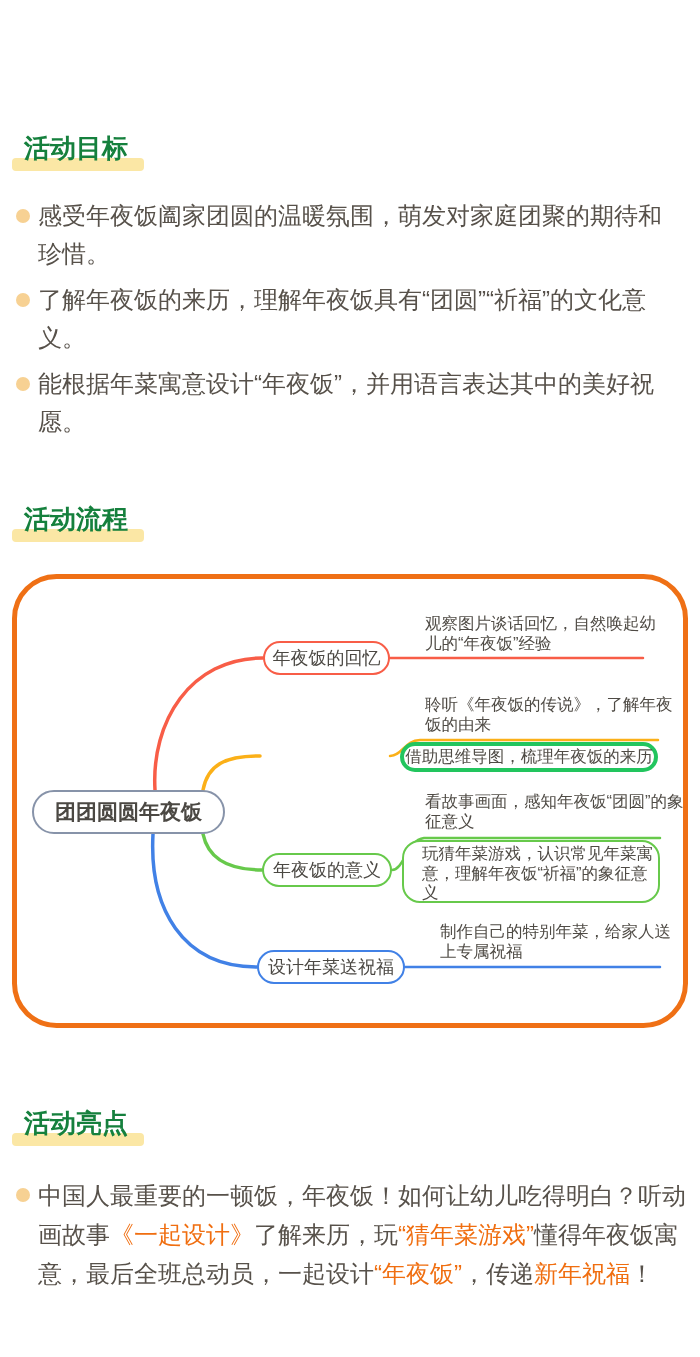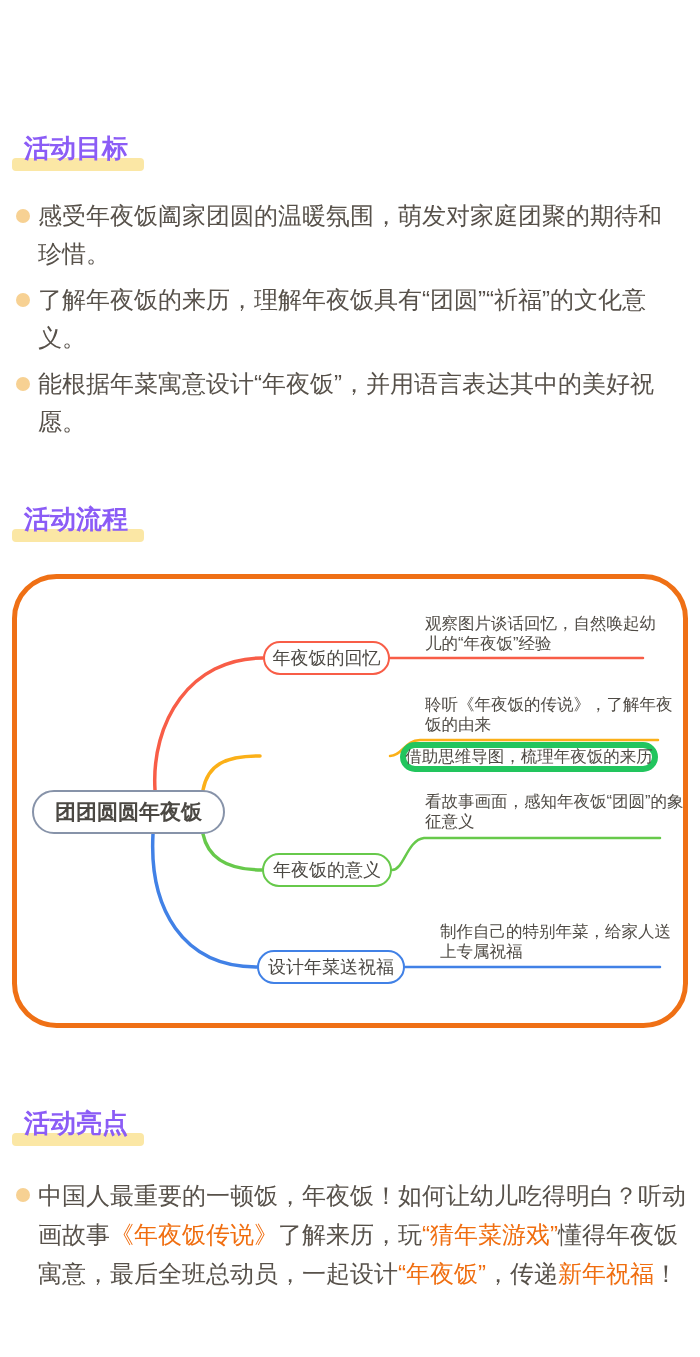--- a/index.html
+++ b/index.html
@@ -9,21 +9,21 @@
   }
   
   .badge{
     position:absolute;left:0;top:37px;height:54px;padding:0 30px 0 24px;
     background:#ee6b1c;border-radius:16px 28px 28px 16px;
     display:flex;align-items:center;
   }
   .badge span{color:#ffffff;font-size:29px;font-weight:bold;letter-spacing:2px;}
   
   .section-heading{
-    position:absolute;left:24px;margin:0;font-size:26px;font-weight:bold;color:#8b5cf6;
+    position:absolute;left:24px;margin:0;font-size:26px;font-weight:bold;color:#15803d;
   }
   .hl{position:relative;display:inline-block;z-index:0;}
   .hl::after{
     content:"";position:absolute;left:-12px;right:-16px;bottom:-5px;height:13px;
     background:#fbe7a5;border-radius:4px;z-index:-1;
   }
   #h-goals{top:131px;}
   #h-flow{top:502px;}
   #h-highlights{top:1106px;}
   
@@ -63,21 +63,21 @@
   }
   .b-node{height:34px;border-radius:17px;border:2px solid;font-size:18px;}
   #b1{left:251px;top:67px;width:127px;border-color:#f85d47;}
   #b2{left:248px;top:166px;width:130px;height:32px;border-color:#fbb018;}
   #b3{left:250px;top:279px;width:130px;border-color:#67c94b;}
   #b4{left:245px;top:376px;width:148px;border-color:#4181e6;}
   .leaf{position:absolute;font-size:16.5px;line-height:19.5px;color:#4f4b45;}
   #l1{left:413px;top:40px;width:246px;}
   #l2a{left:413px;top:121px;width:260px;}
   #l2b{
-    left:388px;top:168px;width:258px;height:30px;border:6px solid #22c55e;border-radius:15px;
+    left:388px;top:168px;width:258px;height:30px;border:4px solid #22c55e;border-radius:15px;
     display:flex;align-items:center;justify-content:center;box-sizing:border-box;background:#fff;white-space:nowrap;
   }
   #l3a{left:413px;top:218px;width:260px;}
   #l3b{
     left:390px;top:266px;width:258px;height:63px;border:2px solid #67c94b;border-radius:18px;
     box-sizing:border-box;padding:2px 4px 0 18px;background:#fff;
   }
   #l4{left:428px;top:348px;width:244px;}
 </style>
 </head>
@@ -125,26 +125,27 @@
     <div class="node center-node">团团圆圆年夜饭</div>
 
     <div class="node b-node" id="b1">年夜饭的回忆</div>
     <div class="node b-node" id="b4">设计年菜送祝福</div>
     <div class="node b-node" id="b3">年夜饭的意义</div>
 
     <div class="leaf" id="l1">观察图片谈话回忆，自然唤起幼儿的“年夜饭”经验</div>
     <div class="leaf" id="l2a">聆听《年夜饭的传说》，了解年夜饭的由来</div>
     <div class="leaf" id="l2b">借助思维导图，梳理年夜饭的来历</div>
     <div class="leaf" id="l3a">看故事画面，感知年夜饭“团圆”的象征意义</div>
+    <div class="leaf" id="l3b">玩猜年菜游戏，认识常见年菜寓意，理解年夜饭“祈福”的象征意义</div>
     <div class="leaf" id="l4">制作自己的特别年菜，给家人送上专属祝福</div>
   </div>
 
   <h2 class="section-heading" id="h-highlights">
     <span class="hl">活动亮点</span>
   </h2>
 
   <div class="para-wrap">
     <div class="highlight-para">
       <span class="dot"></span>
-    <span>中国人最重要的一顿饭，年夜饭！如何让幼儿吃得明白？听动画故事</span><span class="em">《年夜饭传说》</span><span>了解来历，玩</span><span class="em">“猜年菜游戏”</span><span>懂得年夜饭寓意，最后全班总动员，一起设计</span><span class="em">“年夜饭”</span><span>，传递</span><span class="em">新年祝福</span><span>！</span></div>
+    <span>中国人最重要的一顿饭，年夜饭！如何让幼儿吃得明白？听动画故事</span><span class="em">《一起设计》</span><span>了解来历，玩</span><span class="em">“猜年菜游戏”</span><span>懂得年夜饭寓意，最后全班总动员，一起设计</span><span class="em">“年夜饭”</span><span>，传递</span><span class="em">新年祝福</span><span>！</span></div>
   </div>
 
 </div>
 
 </body></html>

